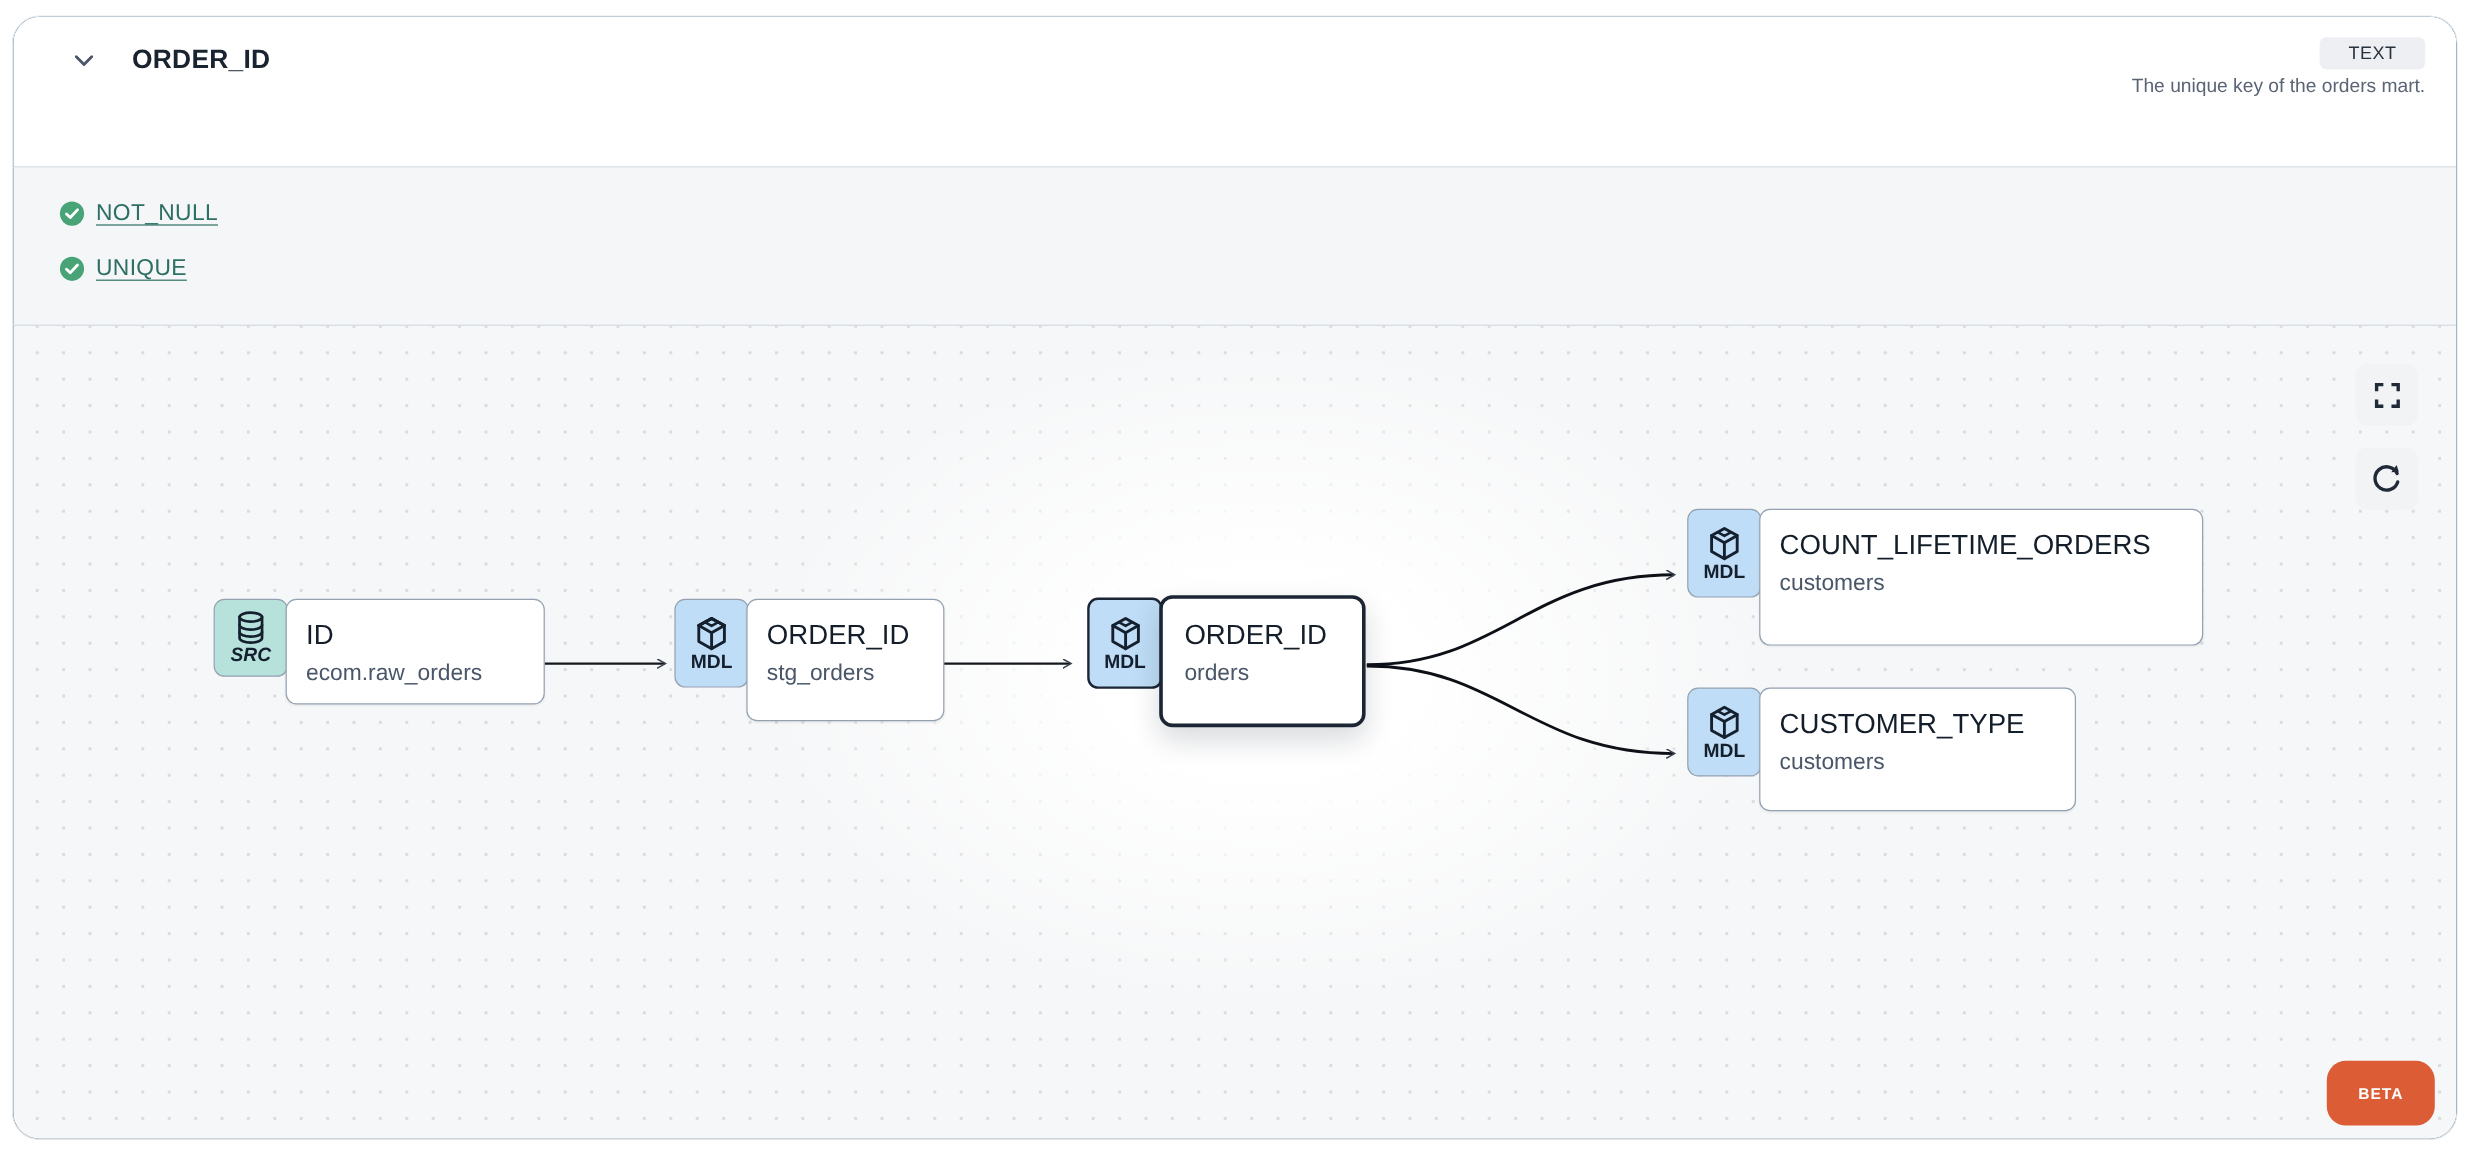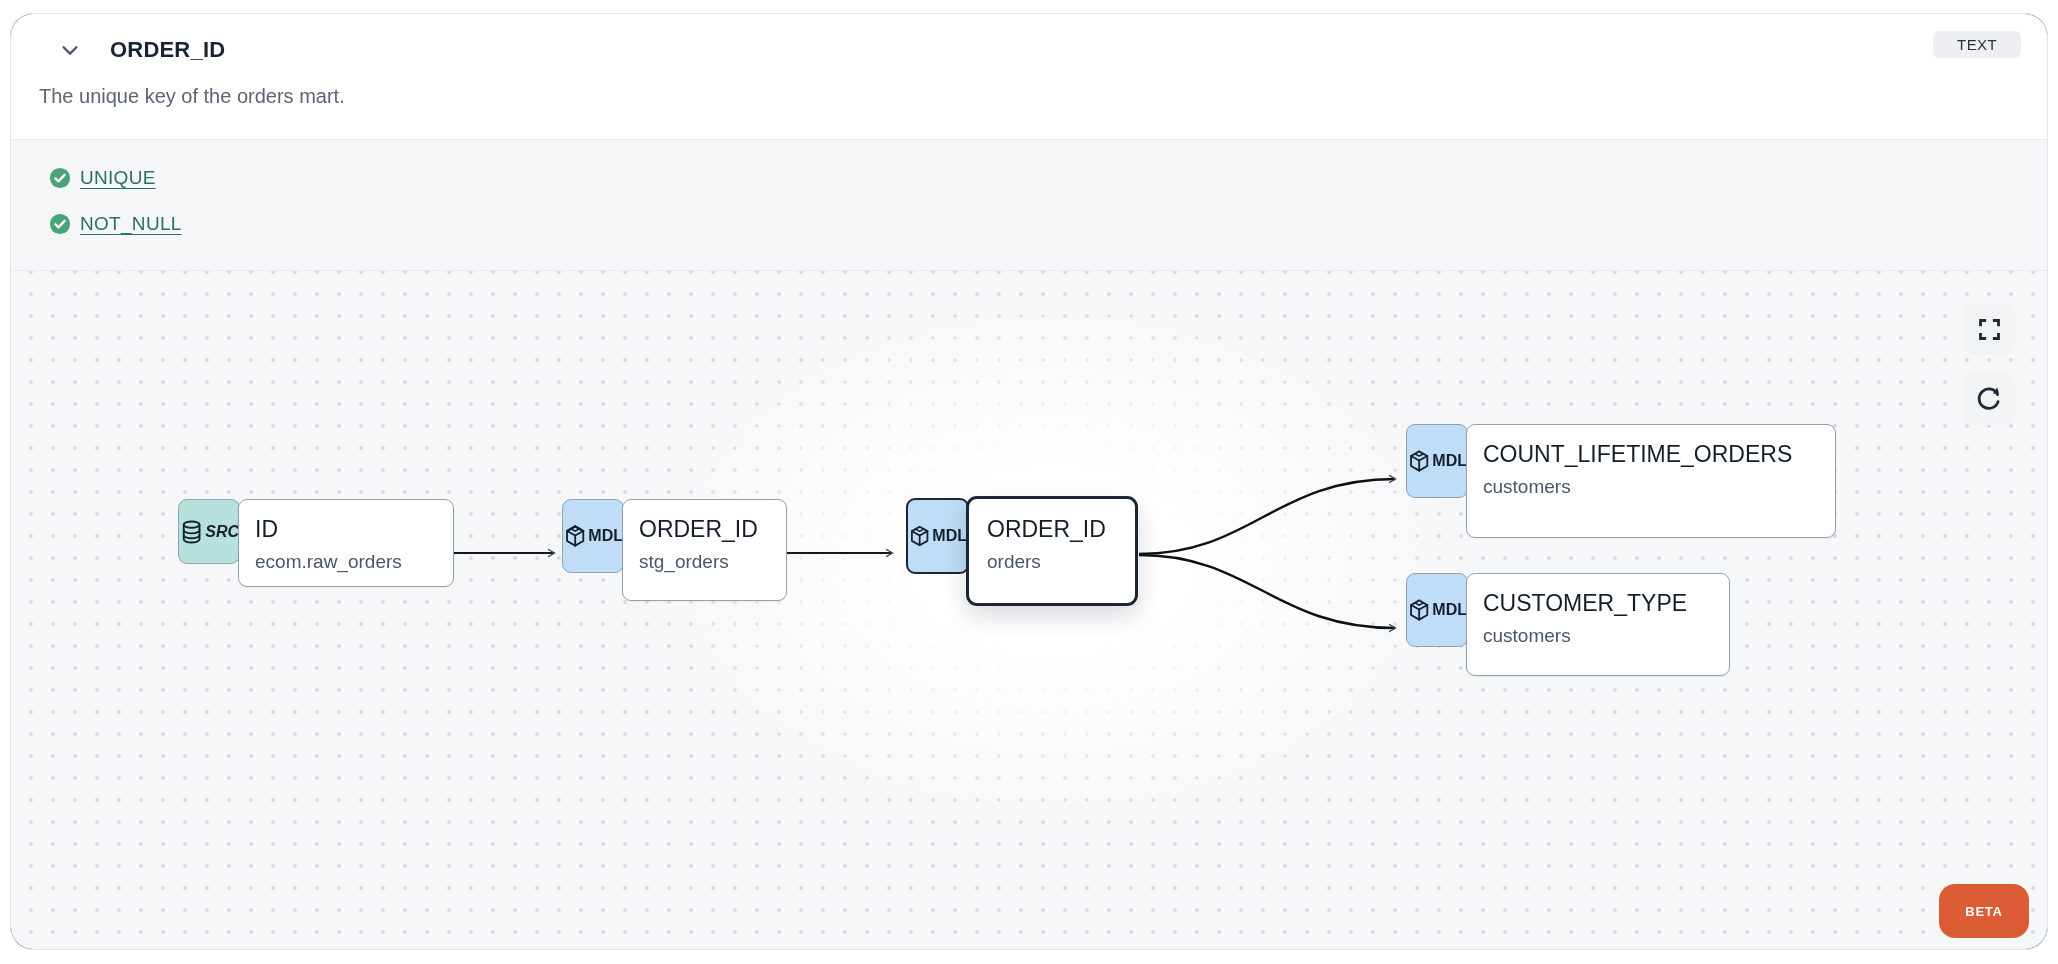--- a/index.html
+++ b/index.html
@@ -13,21 +13,21 @@
   }
 
   
   .header { height: 125px; padding: 22px 26px 0 28px; background: #ffffff; position: relative; }
   .title-row { display: flex; align-items: center; margin-left: 17px; }
   .chevron-btn { width: 28px; height: 28px; border: none; background: transparent;
     display: flex; align-items: center; justify-content: center; cursor: pointer; padding: 0; }
   .page-title { font-size: 22px; font-weight: 700; color: #1a2330; margin-left: 26px; letter-spacing: 0.2px; }
   .type-badge { position: absolute; right: 26px; top: 17px; background: #edeff2; color: #28323e;
     font-size: 15px; font-weight: 400; padding: 5px 24px; border-radius: 6px; letter-spacing: 0.4px; }
-  .description { margin-top: 21px; font-size: 20px; color: #5a6475; }
+  .description { font-size: 16px; color: #5a6475; text-align: right; }
 
   
   .tests { height: 132px; background: #f4f6f8; border-top: 1px solid #e9ebee;
     border-bottom: 1px solid #e9ebee; padding: 21px 0 0 38px; }
   .test-row { display: flex; align-items: center; height: 34px; margin-bottom: 12px; }
   .test-row .check { width: 22px; height: 22px; flex: 0 0 auto; }
   .test-link { margin-left: 9px; font-size: 19px; color: #2e6f64; text-decoration: underline;
     text-underline-offset: 4px; letter-spacing: 0.3px; cursor: pointer; }
 
   
@@ -36,21 +36,21 @@
     background-image: radial-gradient(circle, #d9dbde 1.6px, rgba(0,0,0,0) 1.6px);
     background-size: 22px 22px; background-position: 9px 12px; overflow: hidden;
   }
   .glow { position: absolute; left: 622px; top: 10px; width: 840px; height: 560px; z-index: 1;
     background: radial-gradient(closest-side, #ffffff 0%, #ffffff 30%, rgba(255,255,255,0) 100%);
     pointer-events: none; }
   svg.edges { position: absolute; left: 0; top: 0; z-index: 2; pointer-events: none; }
 
   
   .node { position: absolute; z-index: 4; cursor: pointer; }
-  .badge { position: absolute; display: flex; align-items: center;
+  .badge { position: absolute; display: flex; flex-direction: column; align-items: center;
     justify-content: center; gap: 1px; border-radius: 9px; border: 1px solid #93a1b1; z-index: 1; }
   .badge .blabel { font-size: 16px; font-weight: 600; color: #15202e; line-height: 1; }
   .badge.teal { background: #b7e2dc; }
   .badge.blue { background: #bfddf6; }
   .ncard { position: absolute; background: #ffffff; border: 1px solid #93a1b1; border-radius: 9px;
     z-index: 2; padding: 15px 16px 0 16px; white-space: nowrap; overflow: hidden;
     box-shadow: 0 1px 2px rgba(20,30,45,0.06); }
   .ntitle { font-size: 23px; font-weight: 500; color: #141e2a; line-height: 1.25; }
   .nsub { font-size: 19px; color: #4a5769; margin-top: 7px; }
   .node.selected .ncard { border: 3.5px solid #1b2534; border-radius: 11px;
@@ -86,28 +86,28 @@
     <span class="type-badge">TEXT</span>
     <div class="description">The unique key of the orders mart.</div>
   </div>
 
   <div class="tests">
     <div class="test-row">
       <svg class="check" viewBox="0 0 24 24">
           <circle cx="12" cy="12" r="11" fill="#48a477"></circle>
           <path d="M7 12.4 L10.4 15.6 L17 8.6" fill="none" stroke="#ffffff" stroke-width="2.6" stroke-linecap="round" stroke-linejoin="round"></path>
         </svg>
-      <a class="test-link">UNIQUE</a>
+      <a class="test-link">NOT_NULL</a>
     </div>
     <div class="test-row">
       <svg class="check" viewBox="0 0 24 24">
           <circle cx="12" cy="12" r="11" fill="#48a477"></circle>
           <path d="M7 12.4 L10.4 15.6 L17 8.6" fill="none" stroke="#ffffff" stroke-width="2.6" stroke-linecap="round" stroke-linejoin="round"></path>
         </svg>
-      <a class="test-link">NOT_NULL</a>
+      <a class="test-link">UNIQUE</a>
     </div>
   </div>
 
   <div class="canvas">
     <div class="glow"></div>
 
     <svg class="edges" width="2038" height="679" viewBox="0 0 2038 679">
       <defs>
         <marker id="arw" markerWidth="11" markerHeight="11" refX="6.5" refY="4" orient="auto" markerUnits="userSpaceOnUse">
           <path d="M0 0 L7 4 L0 8" fill="none" stroke="#39434f" stroke-width="1.3"></path>

